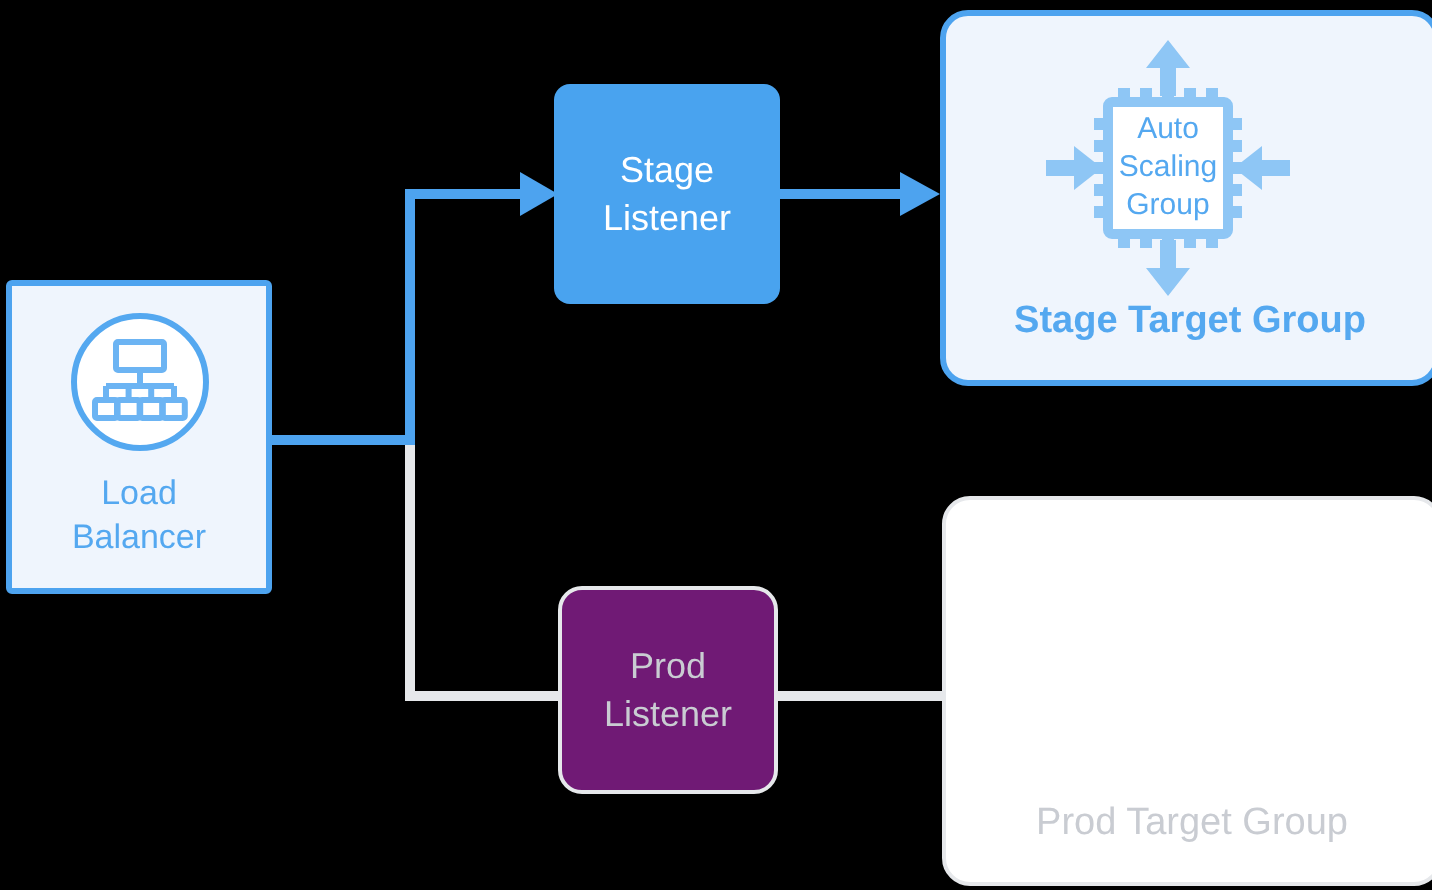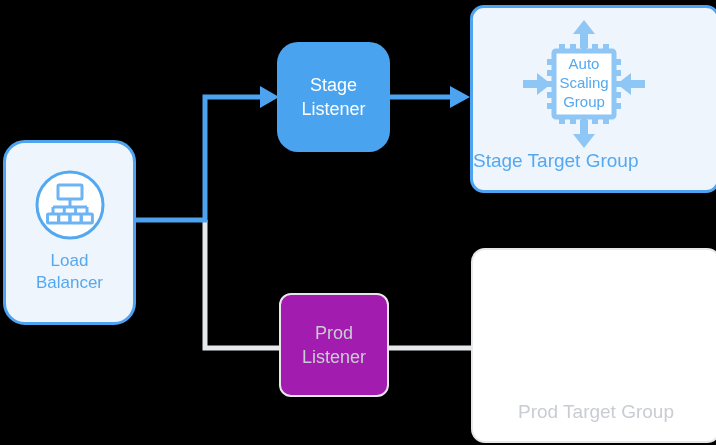--- a/index.html
+++ b/index.html
@@ -7,61 +7,61 @@
     position:relative;
     width:716px;height:445px;
     background:#000000;
     font-family:"Liberation Sans","DejaVu Sans",sans-serif;
     overflow:hidden;
   }
   .node{position:absolute;box-sizing:border-box;}
 
   
   #load-balancer{
-    left:3px;top:140px;width:133px;height:185px;
-    background:#eff5fd;border:3px solid #4da3ef;border-radius:22px;
+    left:3px;top:140px;width:133px;height:157px;
+    background:#eff5fd;border:3px solid #4da3ef;border-radius:3px;
     display:flex;flex-direction:column;align-items:center;justify-content:center;
   }
   #lb-icon{width:74px;height:74px;margin-top:-4px;}
   #lb-label{
     color:#54a8f0;font-size:17px;line-height:22px;text-align:center;
     margin-top:8px;white-space:pre-line;
   }
 
   
   #stage-listener{
     left:277px;top:42px;width:113px;height:110px;
-    background:#49a3ef;border-radius:21px;
+    background:#49a3ef;border-radius:8px;
     display:flex;align-items:center;justify-content:center;
   }
   #stage-listener-label{
     color:#ffffff;font-size:18px;line-height:24px;text-align:center;
     white-space:pre-line;
   }
 
   
   #prod-listener{
     left:279px;top:293px;width:110px;height:104px;
-    background:#a21caf;border:2px solid #e6e8eb;border-radius:12px;
+    background:#701a75;border:2px solid #e6e8eb;border-radius:12px;
     display:flex;align-items:center;justify-content:center;
   }
   #prod-listener-label{
     color:#c9ccd2;font-size:18px;line-height:24px;text-align:center;
     white-space:pre-line;
   }
 
   
   #stage-target-group{
     left:470px;top:5px;width:250px;height:188px;
     background:#eff5fd;border:3px solid #4da3ef;border-radius:14px;
   }
   #asg-icon-wrap{position:absolute;left:36px;top:6px;width:150px;height:140px;}
   #stage-tg-label{
-    position:absolute;left:0;right:0;bottom:18px;text-align:left;
-    color:#54a8f0;font-size:19px;font-weight:normal;
+    position:absolute;left:0;right:0;bottom:18px;text-align:center;
+    color:#54a8f0;font-size:19px;font-weight:bold;
   }
 
   
   #prod-target-group{
     left:471px;top:248px;width:250px;height:195px;
     background:#ffffff;border:2px solid #e6e8eb;border-radius:14px;
   }
   #prod-tg-label{
     position:absolute;left:0;right:0;bottom:18px;text-align:center;
     color:#c9ccd2;font-size:19px;

